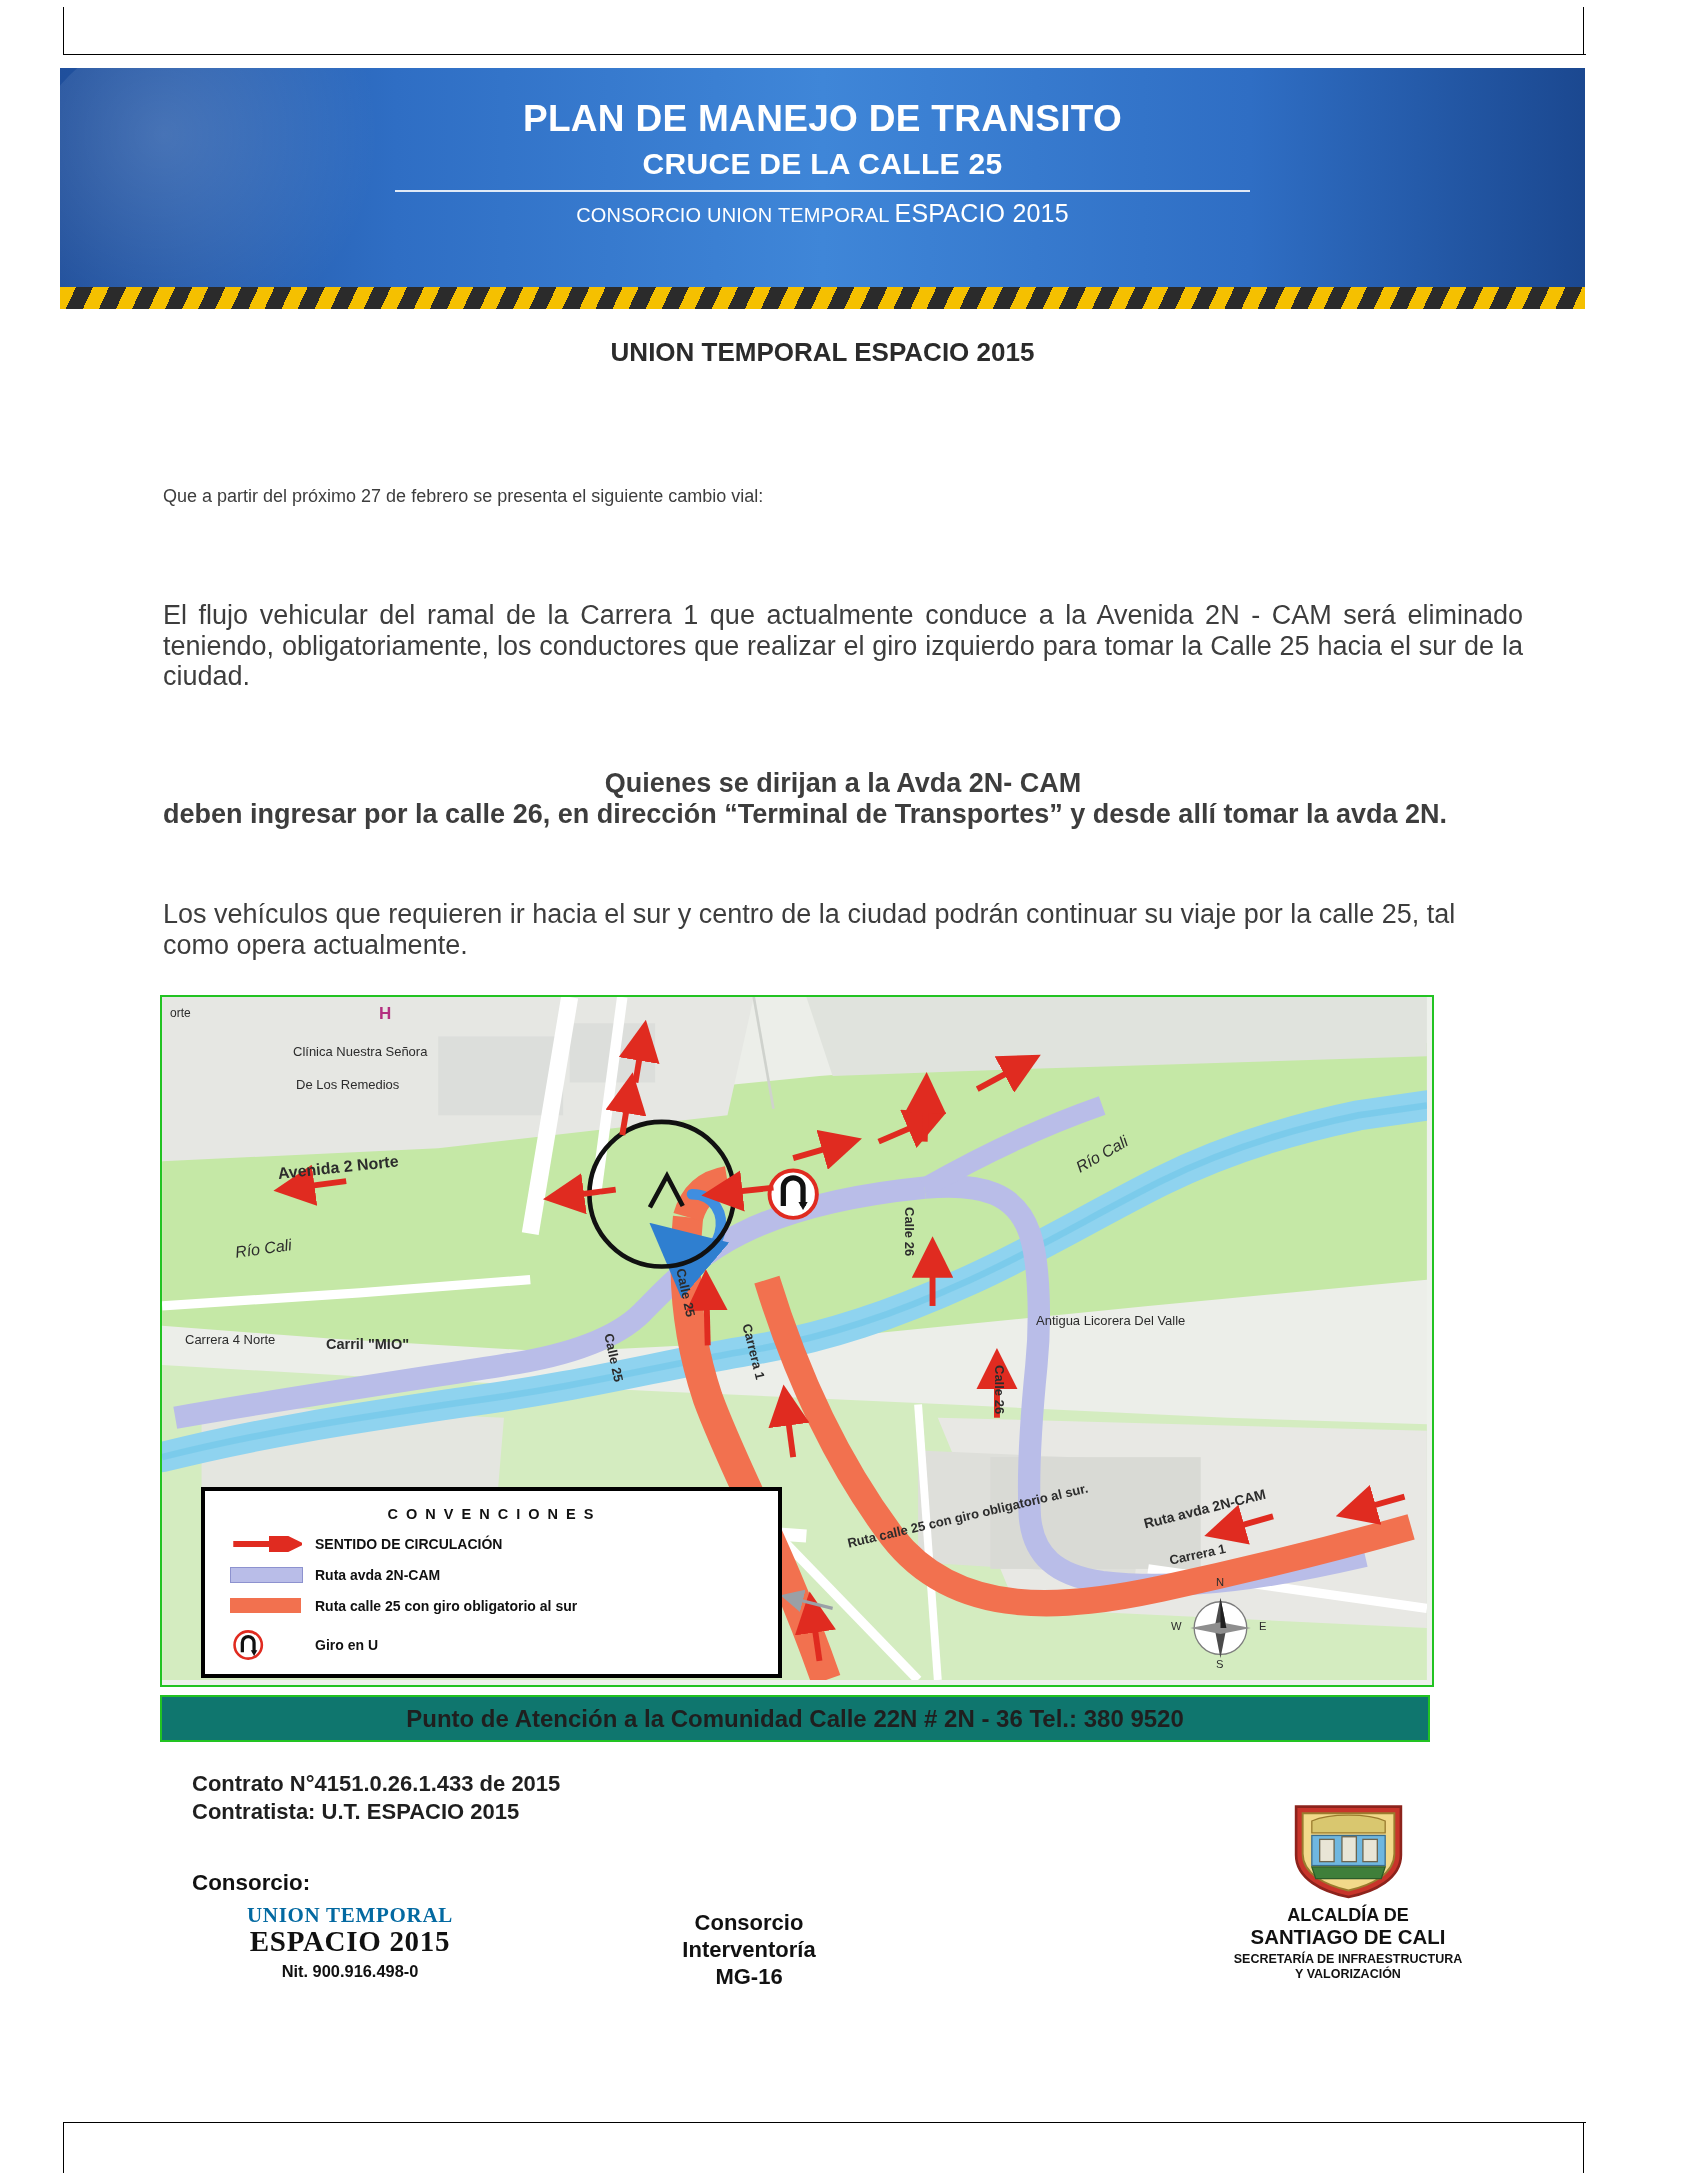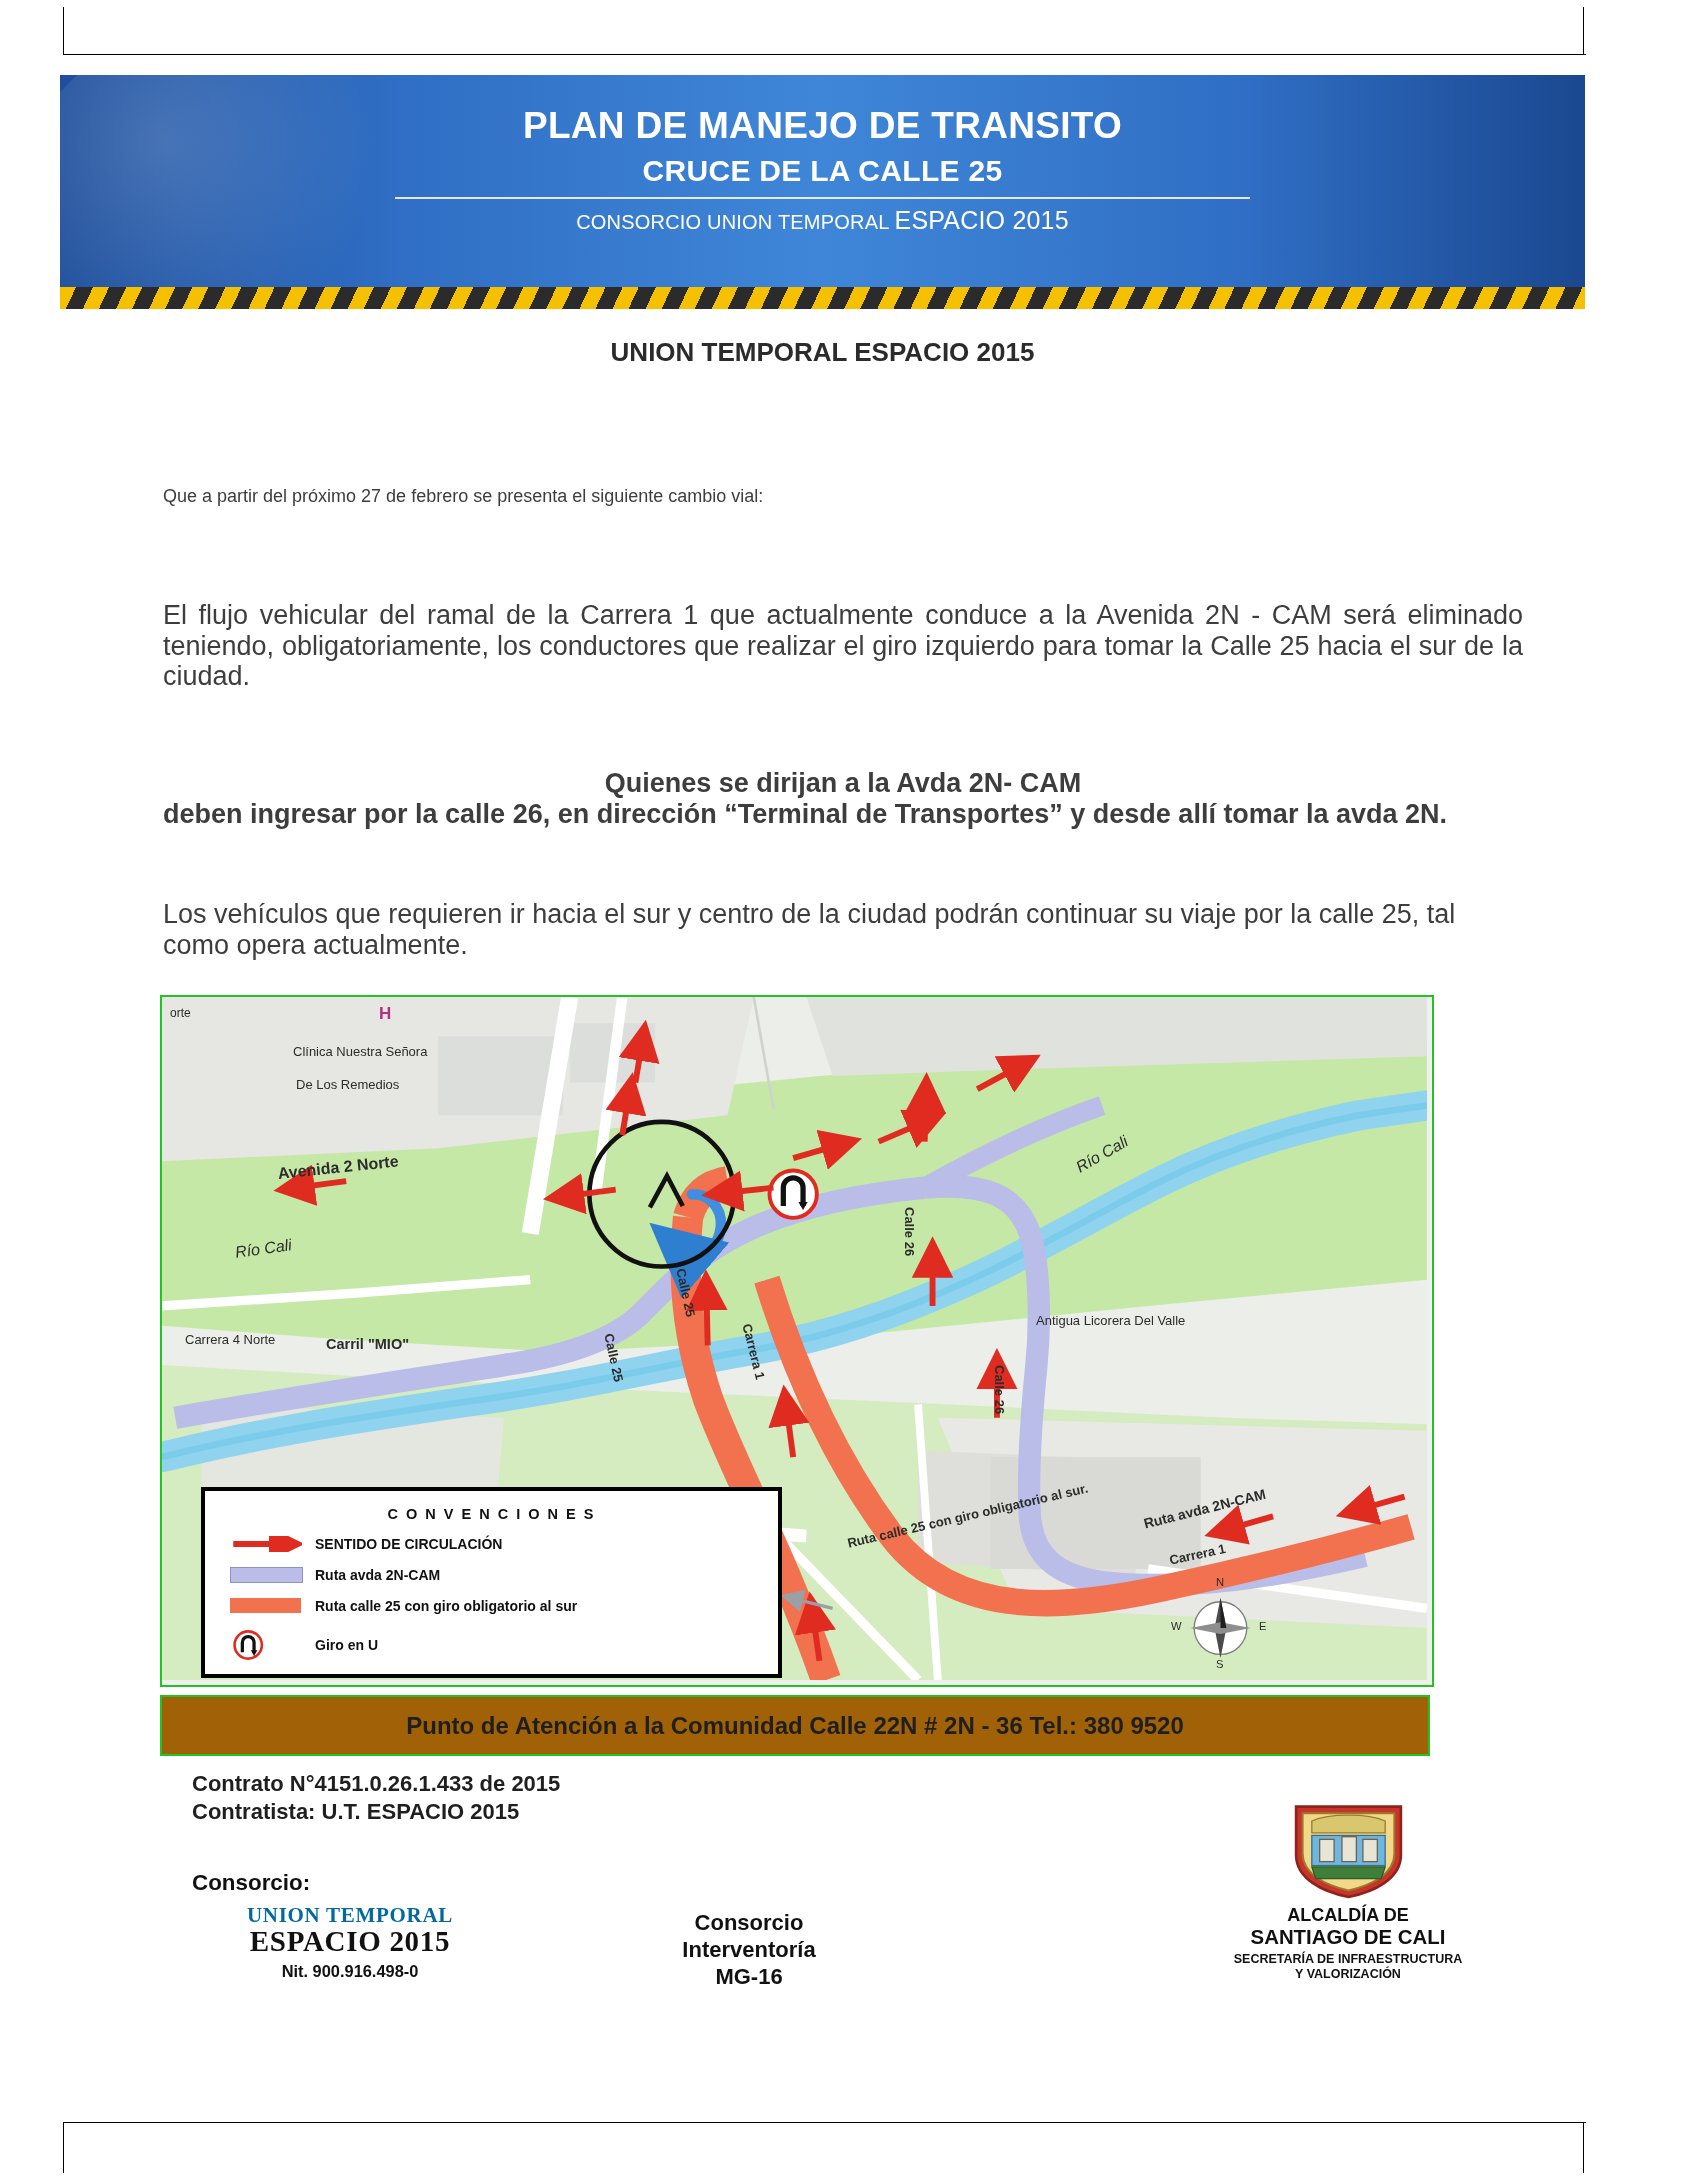--- a/index.html
+++ b/index.html
@@ -22,21 +22,21 @@
 
   
   .crop {
     position: absolute;
     background: #000;
   }
 
   
   .header {
     position: absolute;
-    left: 60px; top: 75px;
+    left: 60px; top: 68px;
     width: 1525px; height: 227px;
     background: linear-gradient(90deg, #1f4f9c 0%, #2f6ec4 22%, #3f86d8 50%, #2f6ec4 78%, #1b4890 100%);
     overflow: hidden;
   }
   .header::before {
     content: "";
     position: absolute;
     left: -39px; top: -53px;
     width: 408px; height: 342px;
     border-radius: 50%;
@@ -213,24 +213,24 @@
   }
   .sw-orange {
     width: 71px; height: 14.5px;
     background: #f2714f;
   }
 
   
   .punto {
     position: absolute;
     left: 160px; top: 1695px;
-    width: 1270px; height: 61px;
+    width: 1270px; height: 47px;
     border: 2.6px solid #22c322;
     box-sizing: border-box;
-    background: #a16207;
+    background: #0f766e;
     display: flex;
     align-items: center;
     justify-content: center;
     font-size: 24px;
     font-weight: bold;
     color: #1f1f1f;
   }
 
   
   .contrato {

